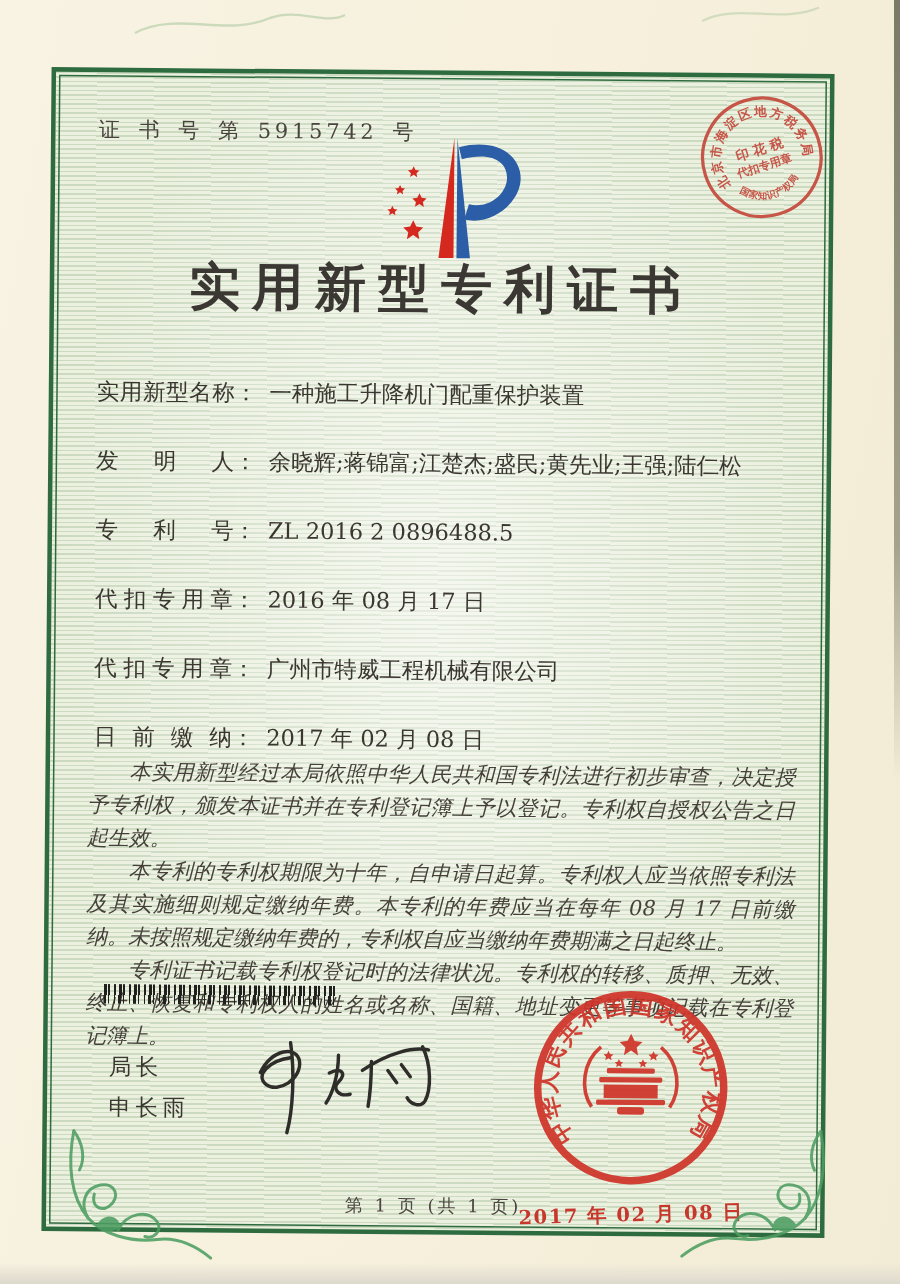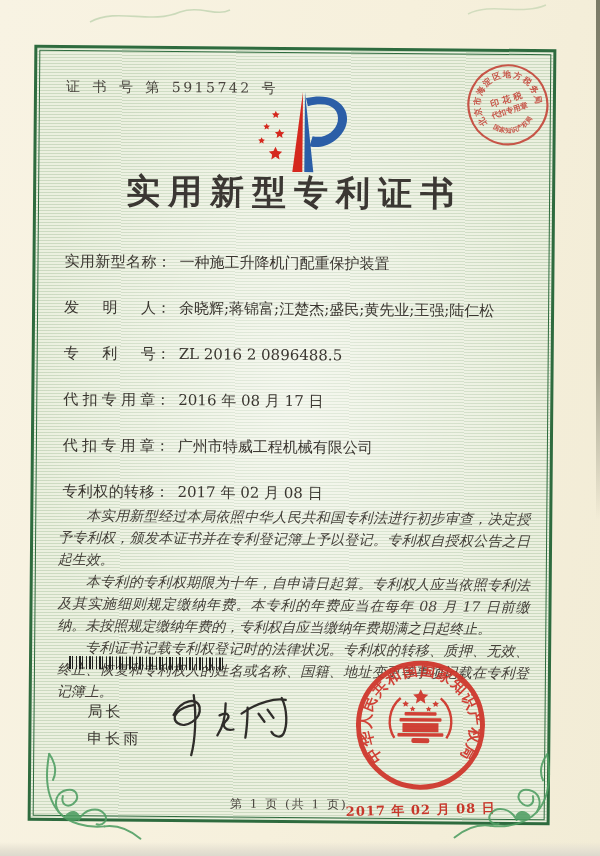--- a/index.html
+++ b/index.html
@@ -49,21 +49,21 @@
   .paras{position:absolute;left:25px;top:456px;width:472px;font-size:14px;line-height:22px;
     color:#45413a;text-align:justify;font-style:italic;}
   .paras p{margin:0;text-indent:2em;}
 
   .barcode{position:absolute;left:37px;top:608px;width:155px;height:13px;
     background:repeating-linear-gradient(90deg,
       #20201e 0 2px, rgba(0,0,0,0) 2px 3px,
       #20201e 3px 4px, rgba(0,0,0,0) 4px 7px,
       #20201e 7px 8px, rgba(0,0,0,0) 8px 10px);}
 
-  .director{position:absolute;left:41px;top:654px;font-size:15px;letter-spacing:3px;color:#3a3630;margin-left:15px;}
+  .director{position:absolute;left:41px;top:654px;font-size:15px;letter-spacing:3px;color:#3a3630;}
   .director div{margin-bottom:9px;line-height:18px;}
 
   .signature{position:absolute;left:132px;top:636px;}
 
   
   .seal{position:absolute;left:322px;top:607px;width:134px;height:134px;opacity:.93;}
   .seal text{fill:#cf342a;font-family:"DejaVu Serif",serif;font-weight:700;}
   .sealdate{position:absolute;left:300px;top:750px;width:180px;text-align:center;
     font-size:13px;letter-spacing:1px;color:#c7372b;font-weight:700;transform:rotate(-2deg);}
 
@@ -140,21 +140,21 @@
       <span class="flbl">代扣专用章</span>
         <span class="fcolon">：</span>
         <span>2016 年 08 月 17 日</span>
     </div>
     <div class="frow">
       <span class="flbl">代扣专用章</span>
         <span class="fcolon">：</span>
         <span>广州市特威工程机械有限公司</span>
     </div>
     <div class="frow">
-      <span class="flbl">专利权的转移</span>
+      <span class="flbl">日前缴纳</span>
         <span class="fcolon">：</span>
         <span>2017 年 02 月 08 日</span>
     </div>
   </div>
 
   <div class="paras">
     <p>本实用新型经过本局依照中华人民共和国专利法进行初步审查，决定授予专利权，颁发本证书并在专利登记簿上予以登记。专利权自授权公告之日起生效。</p>
     <p>本专利的专利权期限为十年，自申请日起算。专利权人应当依照专利法及其实施细则规定缴纳年费。本专利的年费应当在每年 08 月 17 日前缴纳。未按照规定缴纳年费的，专利权自应当缴纳年费期满之日起终止。</p>
     <p>专利证书记载专利权登记时的法律状况。专利权的转移、质押、无效、终止、恢复和专利权人的姓名或名称、国籍、地址变更等事项记载在专利登记簿上。</p>
   </div>

